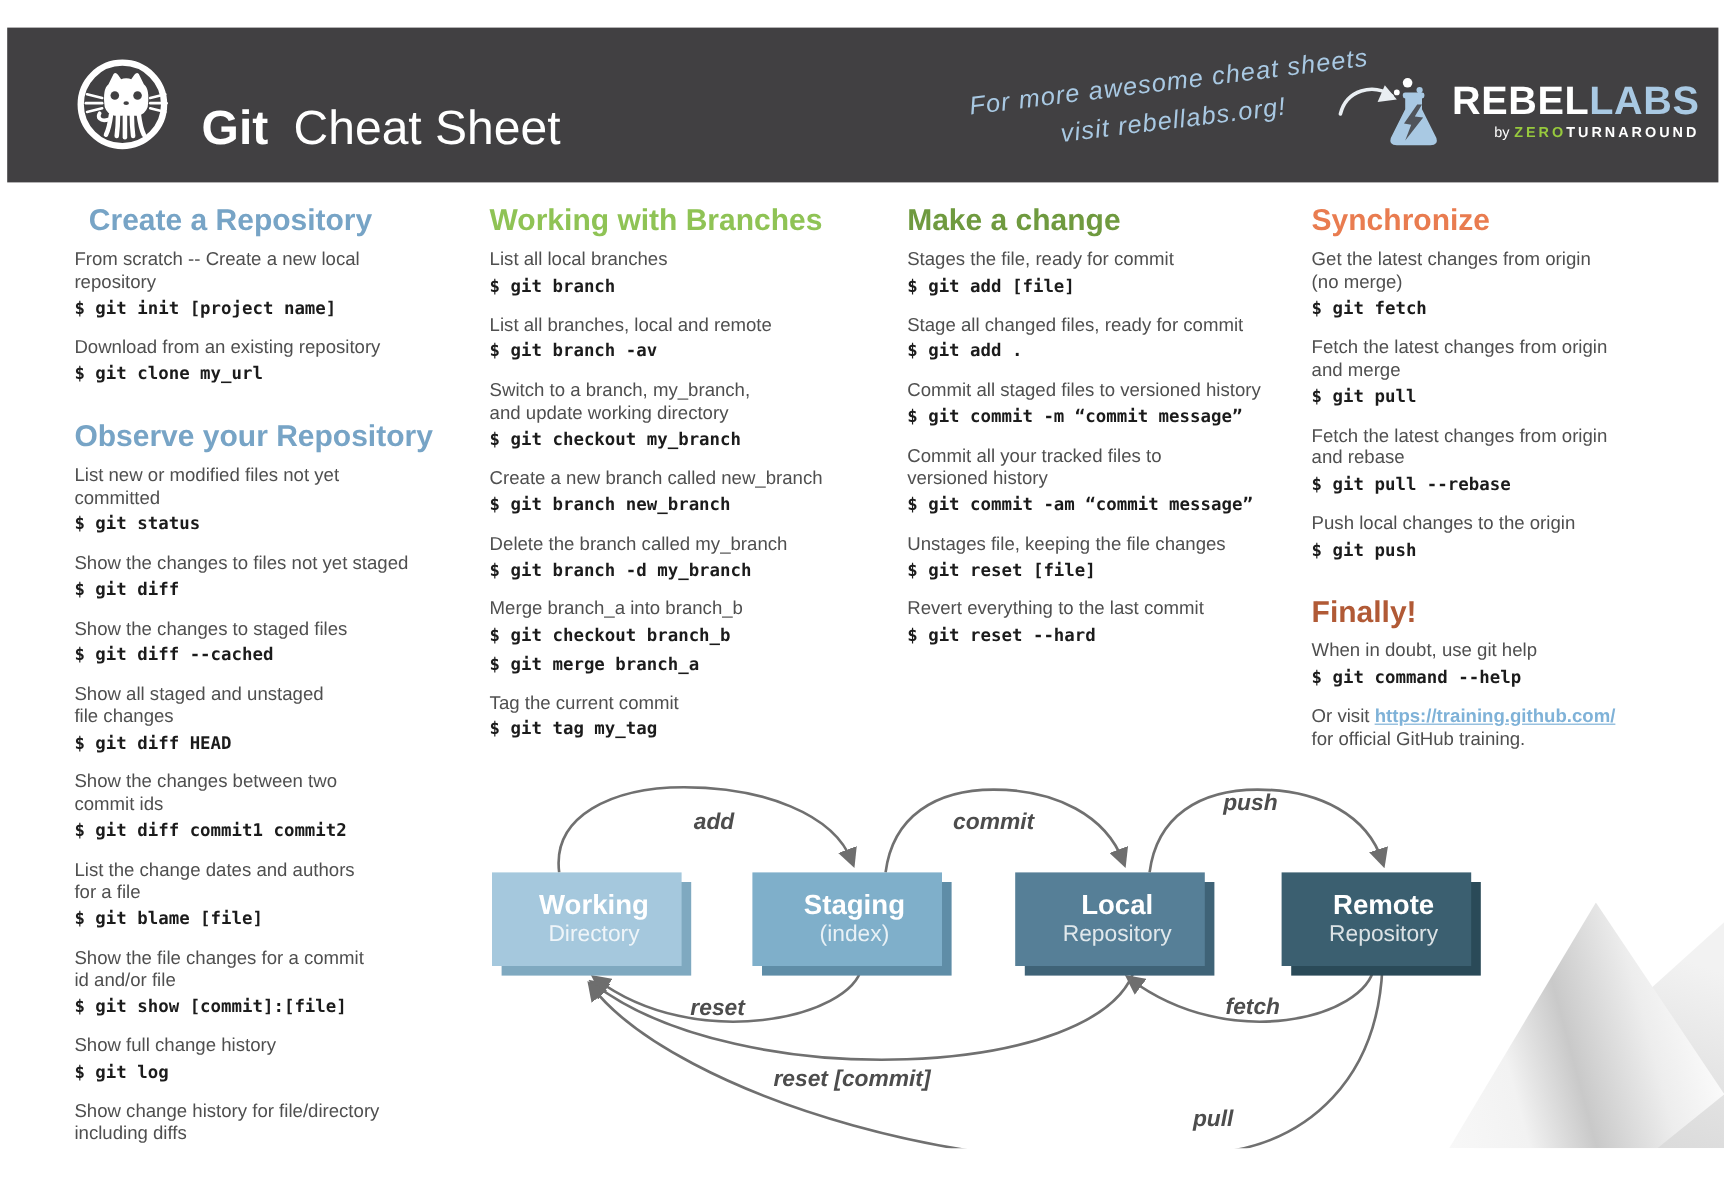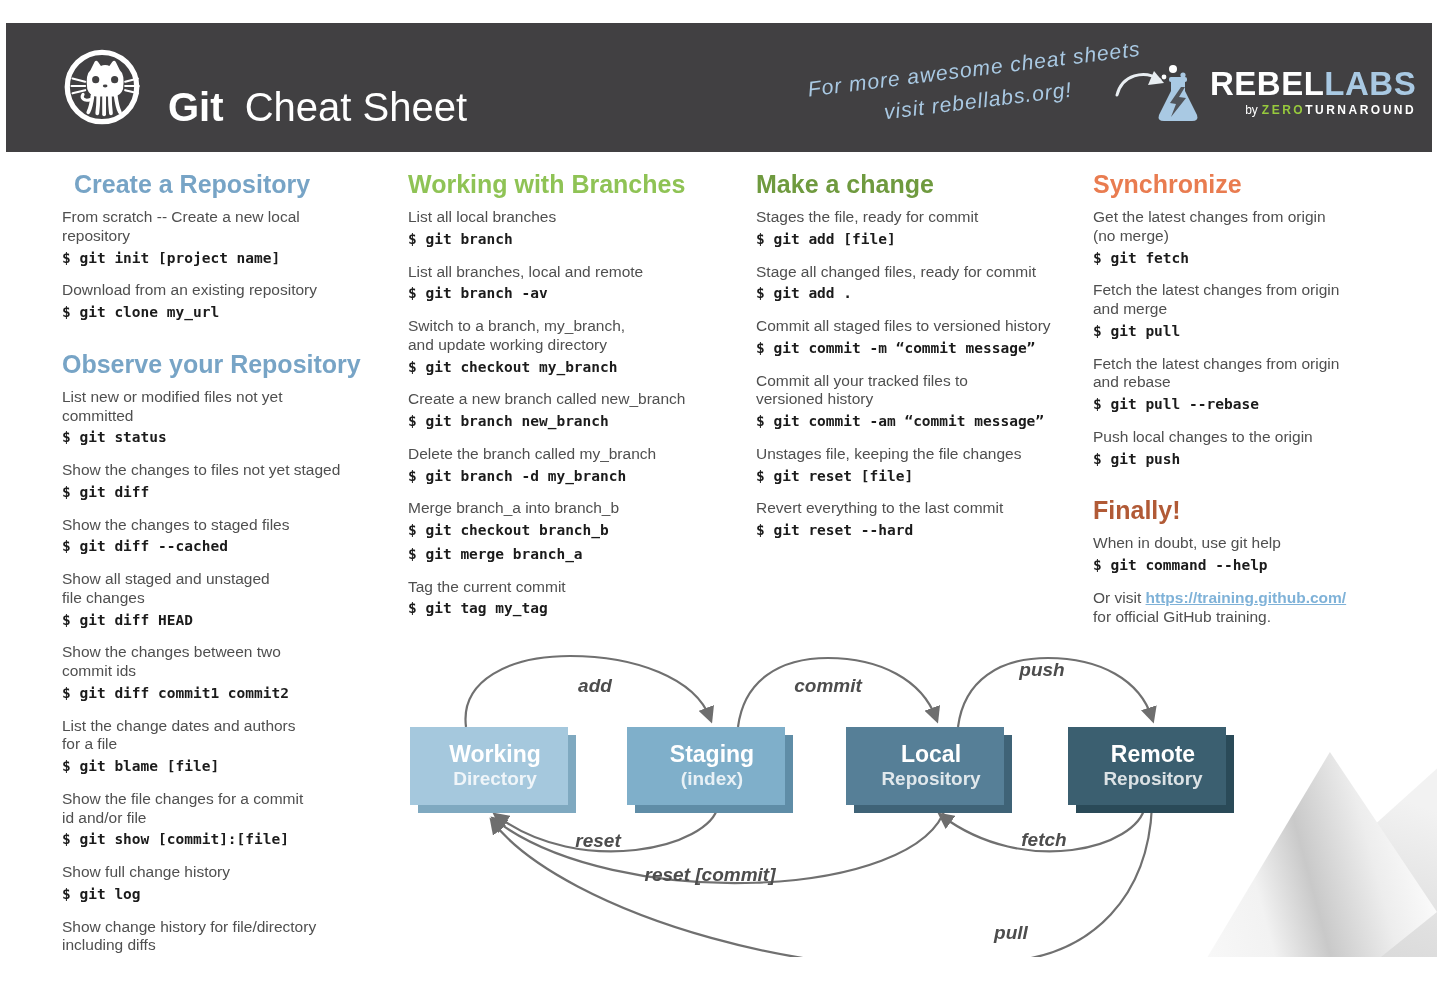--- a/index.html
+++ b/index.html
@@ -61,35 +61,35 @@
 
   
   .diagram { position: absolute; left: 400px; top: 650px; width: 860px; height: 345px; }
   .diagram svg.arcs { position: absolute; left: 0; top: 0; overflow: visible; }
   .gbox {
     position: absolute; width: 158px; height: 78px;
     display: flex; flex-direction: column; align-items: center; justify-content: center;
     color: #fff; text-align: center; padding-left: 12px;
   }
   .gbox .t1 { font-size: 23px; font-weight: 700; line-height: 1.15; }
-  .gbox .t2 { font-size: 19px; font-weight: 700; color: rgba(255,255,255,0.82); line-height: 1.2; text-align: right; }
+  .gbox .t2 { font-size: 19px; font-weight: 400; color: rgba(255,255,255,0.82); line-height: 1.2; text-align: right; }
   .b0 { left: 10px;  top: 77px; }
   .b1 { left: 227px; top: 77px; }
   .b2 { left: 446px; top: 77px; }
   .b3 { left: 668px; top: 77px; }
   .alabel {
     position: absolute; transform: translateX(-50%);
     color: #4d4d4d; font-size: 19px; font-weight: 700; white-space: nowrap; font-style: italic;
   }
   .al-add   { left: 195px; top: 25px; }
   .al-commit{ left: 428px; top: 25px; }
   .al-push  { left: 642px; top: 9px; }
   .al-reset { left: 198px; top: 180px; }
   .al-fetch { left: 644px; top: 179px; }
-  .al-resetc{ left: 310px; top: 214px; }
+  .al-resetc{ left: 310px; top: 239px; }
   .al-pull  { left: 611px; top: 272px; }
 
   
   .curl {
     position: absolute; right: 0; bottom: 0; width: 255px; height: 205px;
     pointer-events: none;
   }
   .curl .under {
     position: absolute; inset: 0;
     background: linear-gradient(200deg, #f2f2f2 20%, #e0e0e0 60%, #d2d2d2 100%);

